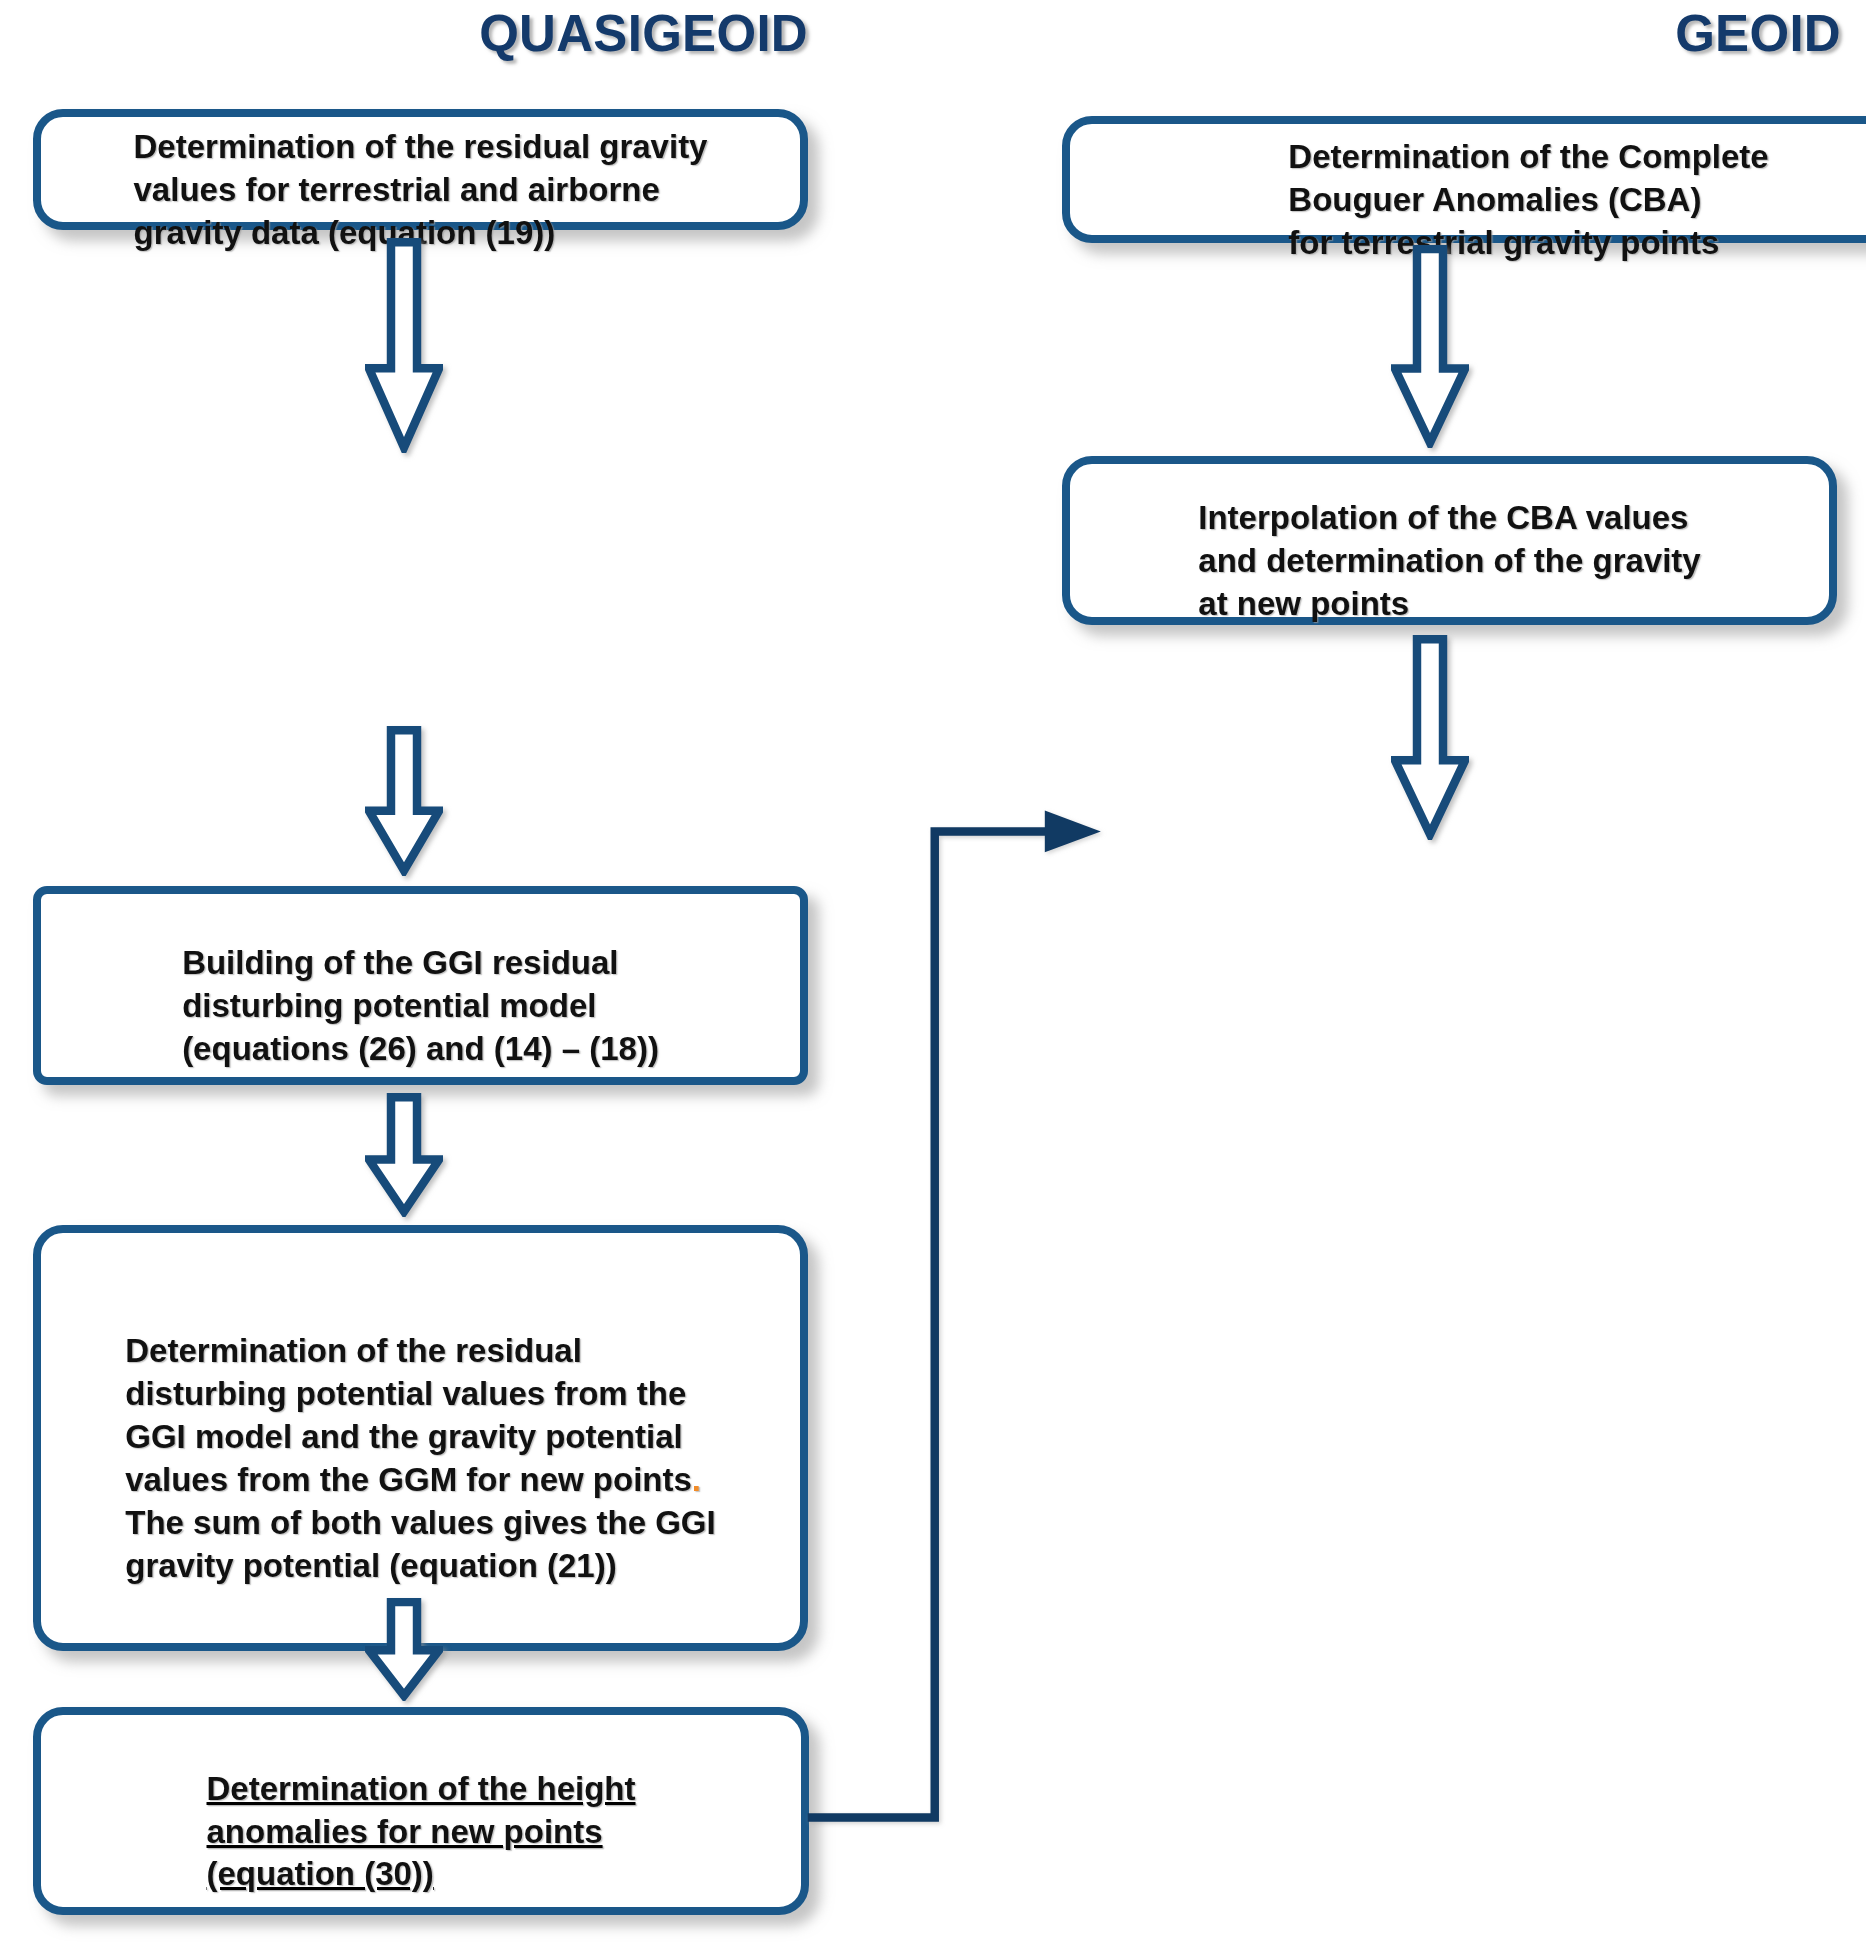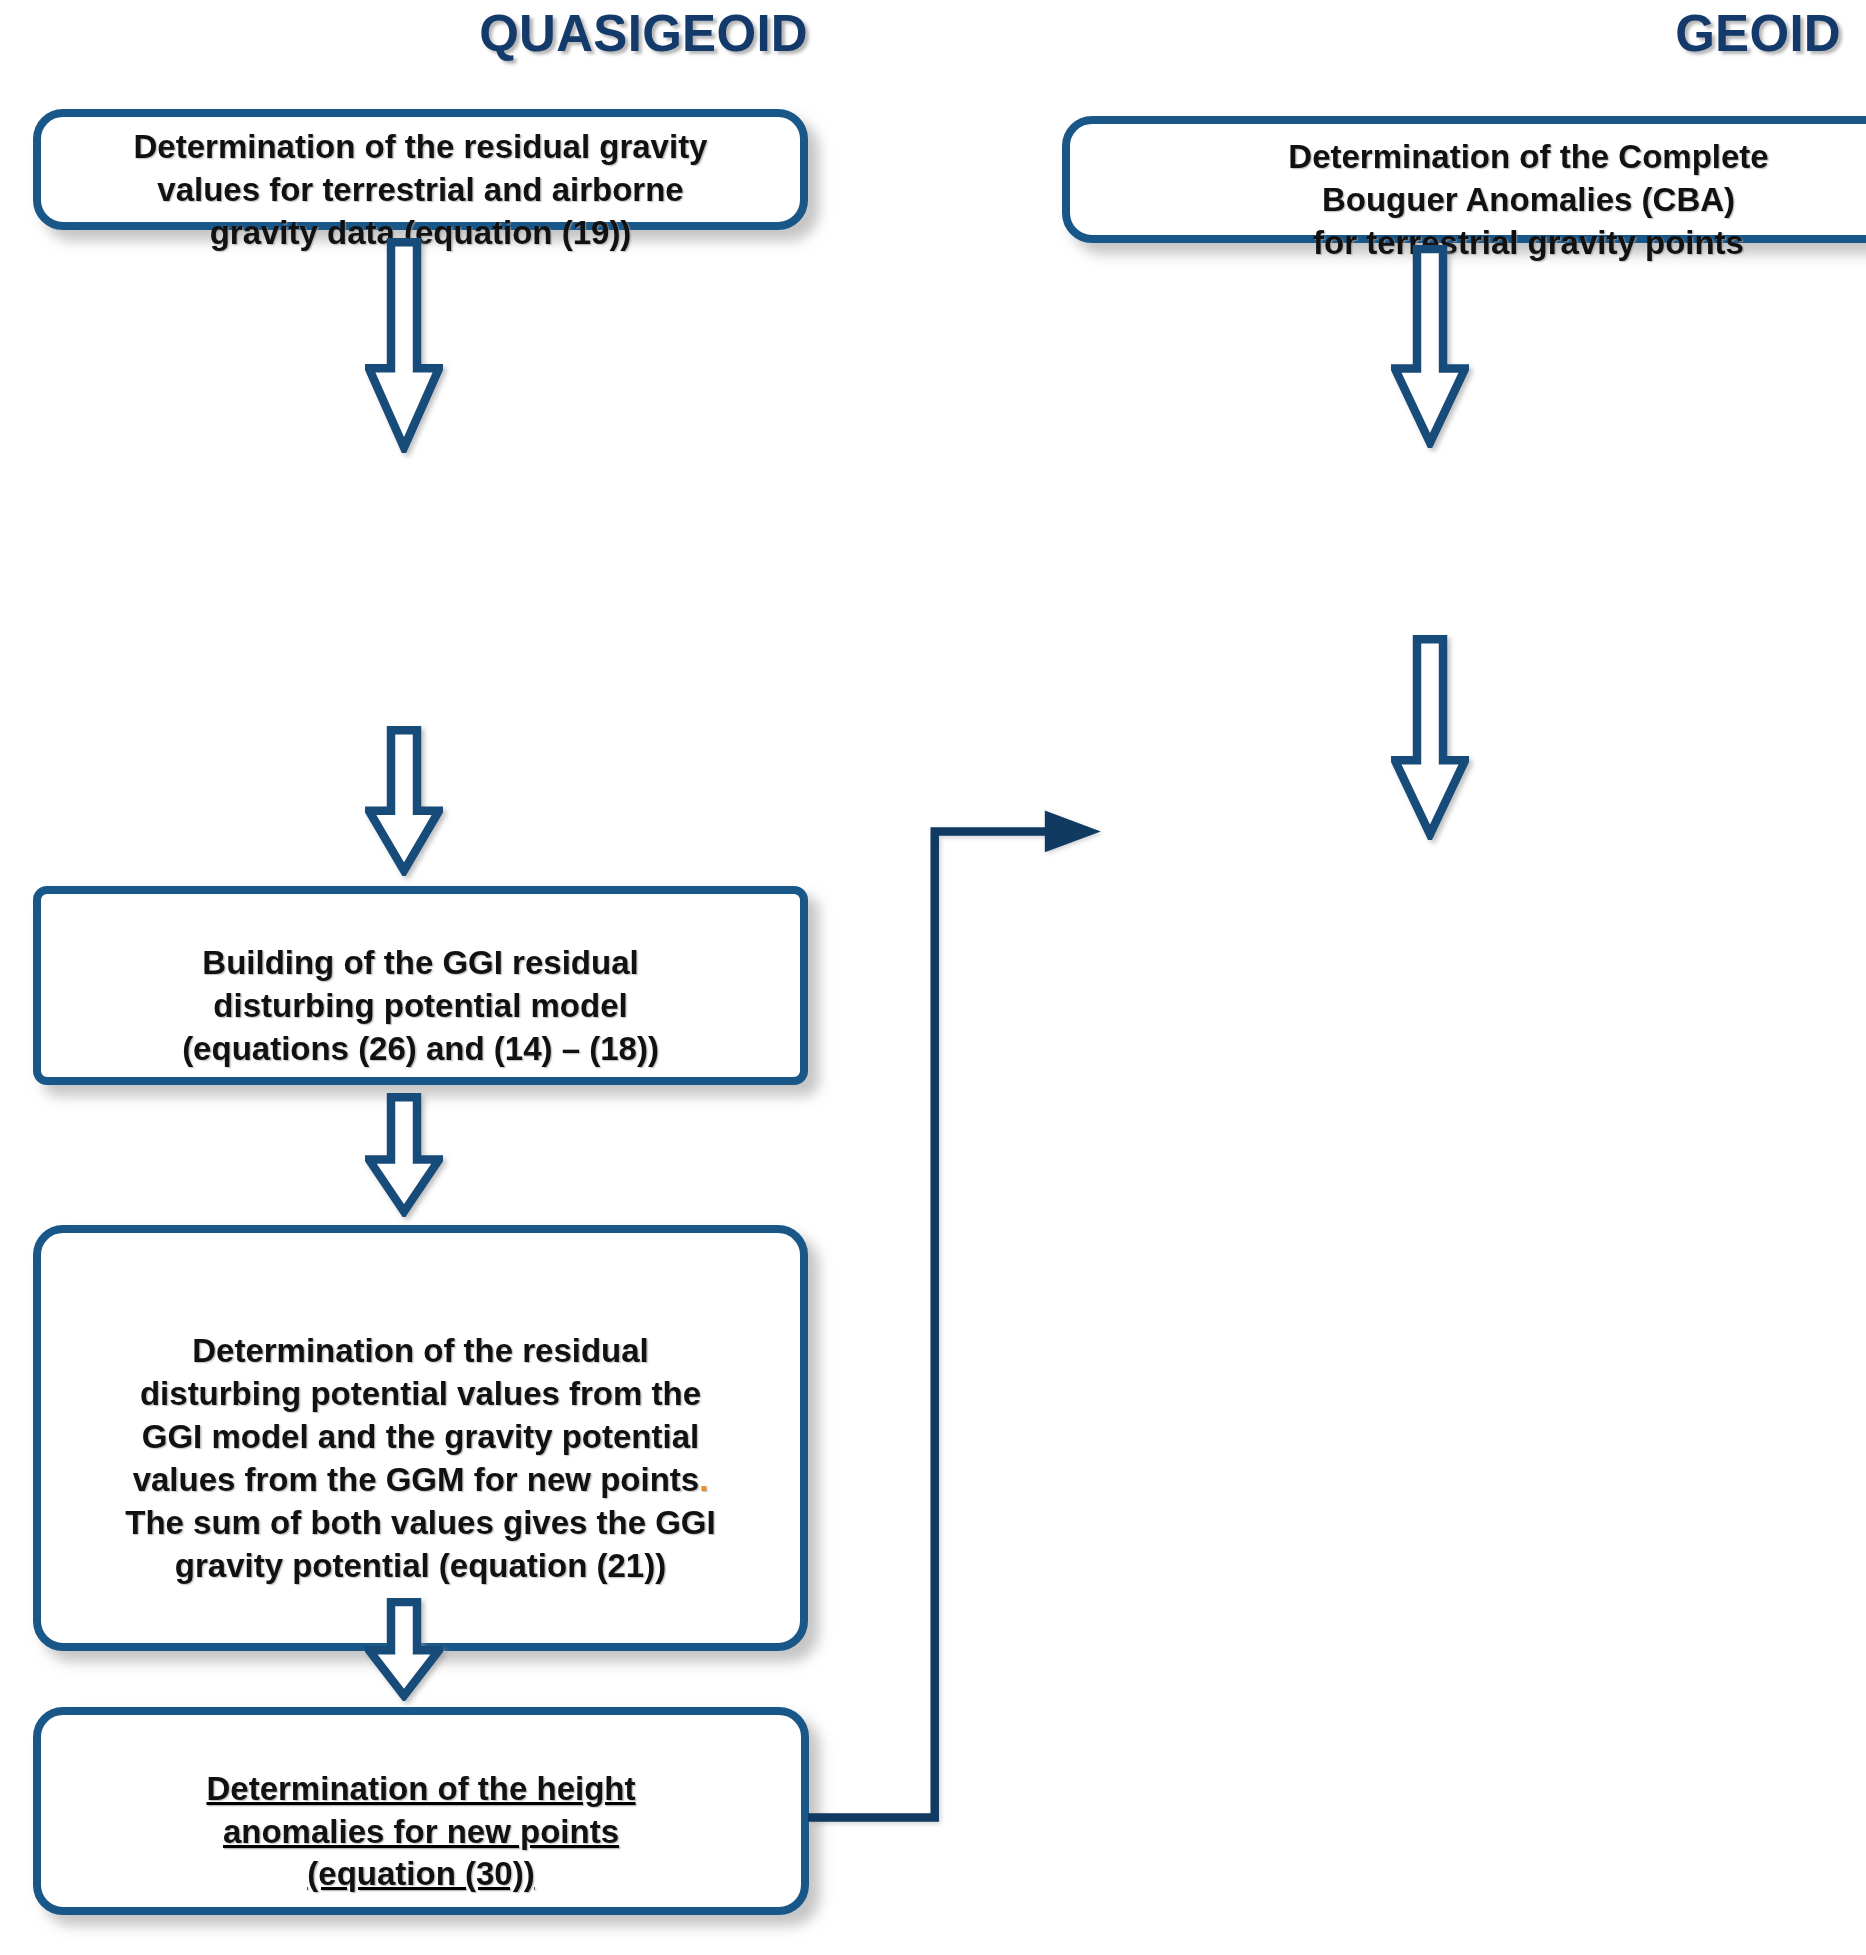--- a/index.html
+++ b/index.html
@@ -43,21 +43,20 @@
     display: flex;
     align-items: center;
     justify-content: center;
     padding: 9px 17px;
   }
   .box-text {
     font-size: 33px;
     font-weight: bold;
     line-height: 1.30;
     color: #111111;
-    text-align: center;
     text-shadow: 1.3px 1.3px 1.3px rgba(160,160,160,0.7);
     white-space: pre-line;
     margin-top: 42px;
   }
   .box-text .dot-accent { color: #f28c28; }
 
   
   .block-arrow {
     position: absolute;
     filter: drop-shadow(3.3px 3.3px 2.6px rgba(150,150,150,0.6));
@@ -111,20 +110,25 @@
 anomalies for new points
 (equation (30))</div>
   </div>
 
   <div class="box" style="left:1062px; top:116px; width:933px; height:127px;">
     <div class="box-text">Determination of the Complete
 Bouguer Anomalies (CBA)
 for terrestrial gravity points</div>
   </div>
 
+  <div class="box" style="left:1062px; top:456px; width:775px; height:169px;">
+    <div class="box-text">Interpolation of the CBA values
+and determination of the gravity
+at new points</div>
+  </div>
 
 
   <div class="block-arrow" style="left:365px; top:238px; width:78px; height:215px;">
     <svg width="78" height="215" viewBox="0 0 120 330">
       <polygon points="40,6 80,6 80,200 114,200 60,322 6,200 40,200" fill="#ffffff" stroke="#174b7a" stroke-width="13" stroke-linejoin="miter"></polygon>
     </svg>
   </div>
 
   <div class="block-arrow" style="left:365px; top:726px; width:78px; height:150px;">
     <svg width="78" height="150" viewBox="0 0 120 230">

